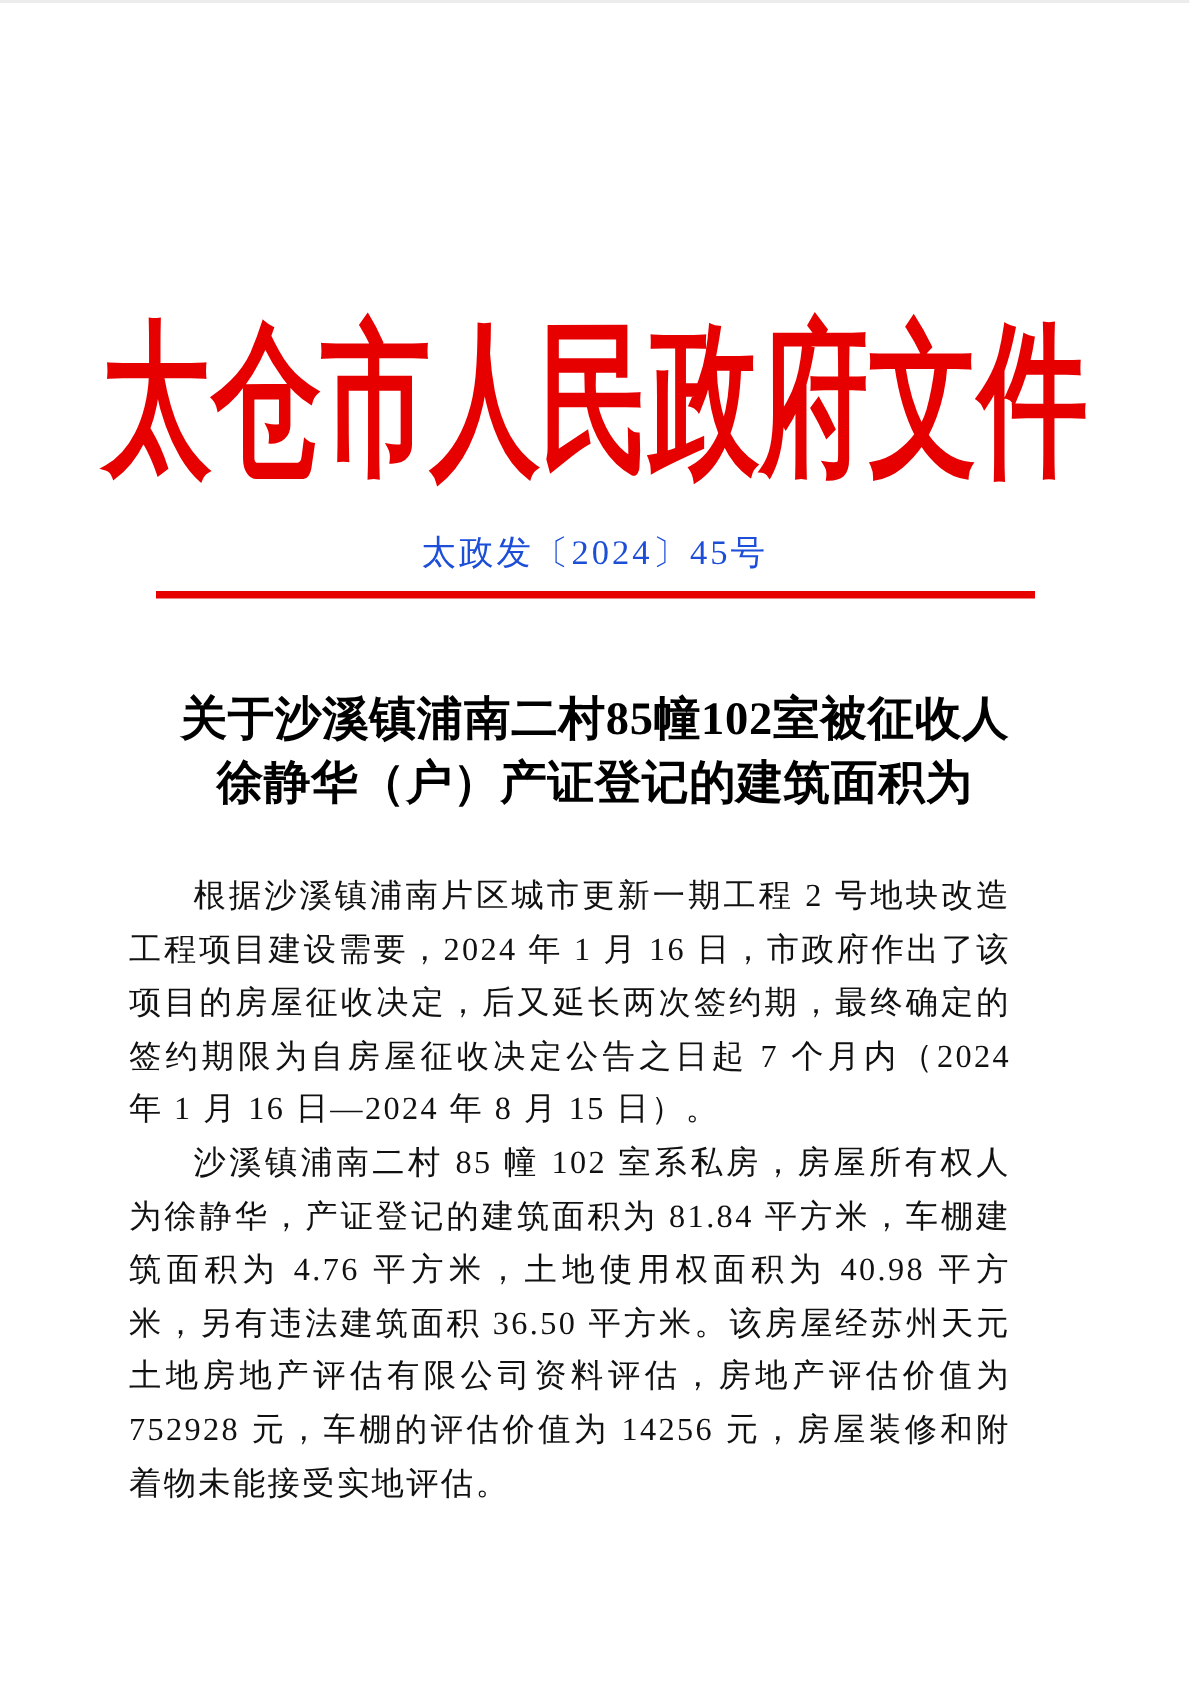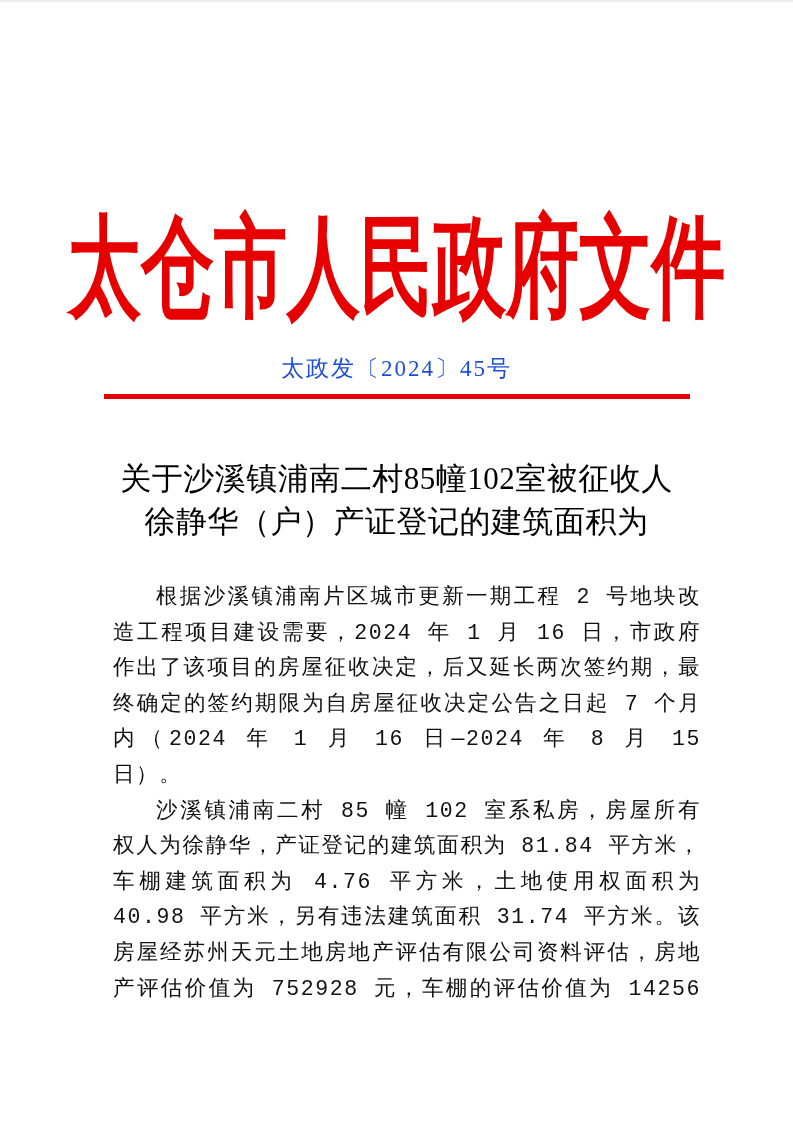--- a/index.html
+++ b/index.html
@@ -49,34 +49,33 @@
     background: #e60000;
   }
   .doc-title {
     position: absolute;
     top: 455px;
     left: 60px;
     width: 673px;
     text-align: center;
     color: #000000;
     font-size: 31px;
-    font-weight: normal;
+    font-weight: bold;
     line-height: 43px;
     letter-spacing: 0.5px;
   }
   .doc-body {
     position: absolute;
     top: 578px;
-    left: 113px;
+    left: 86px;
     width: 588px;
     color: #111111;
     font-size: 21.5px;
     line-height: 35.6px;
     letter-spacing: 1.6px;
-    font-family: Liberation Mono, monospace;
   }
   .doc-body p {
     text-align: justify;
     text-justify: inter-character;
     text-indent: 2em;
   }
   .page-footer {
     position: absolute;
     top: 1004px;
     left: 0;
@@ -98,18 +97,18 @@
 
   <div class="red-divider"></div>
 
   <div class="doc-title">
     <span>关于沙溪镇浦南二村85幢102室被征收人</span><br>
     <span>徐静华（户）产证登记的建筑面积为</span>
   </div>
 
   <div class="doc-body">
     <p>根据沙溪镇浦南片区城市更新一期工程 2 号地块改造工程项目建设需要，2024 年 1 月 16 日，市政府作出了该项目的房屋征收决定，后又延长两次签约期，最终确定的签约期限为自房屋征收决定公告之日起 7 个月内（2024 年 1 月 16 日—2024 年 8 月 15 日）。</p>
-    <p>沙溪镇浦南二村 85 幢 102 室系私房，房屋所有权人为徐静华，产证登记的建筑面积为 81.84 平方米，车棚建筑面积为 4.76 平方米，土地使用权面积为 40.98 平方米，另有违法建筑面积 31.74 平方米。该房屋经苏州天元土地房地产评估有限公司资料评估，房地产评估价值为 752928 元，车棚的评估价值为 14256 元，房屋装修和附着物未能接受实地评估。</p>
+    <p>沙溪镇浦南二村 85 幢 102 室系私房，房屋所有权人为徐静华，产证登记的建筑面积为 81.84 平方米，车棚建筑面积为 4.76 平方米，土地使用权面积为 40.98 平方米，另有违法建筑面积 36.50 平方米。该房屋经苏州天元土地房地产评估有限公司资料评估，房地产评估价值为 752928 元，车棚的评估价值为 14256 元，房屋装修和附着物未能接受实地评估。</p>
   </div>
 
   <div class="page-footer">— 1 —</div>
 
 </div>
 
 </body></html>

